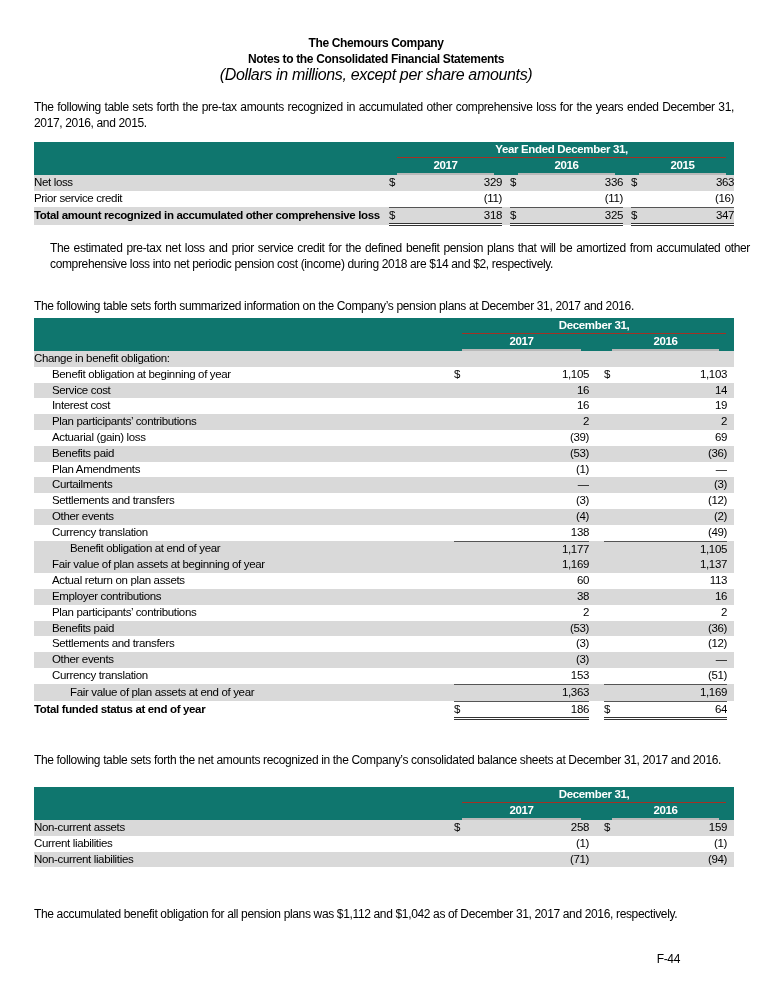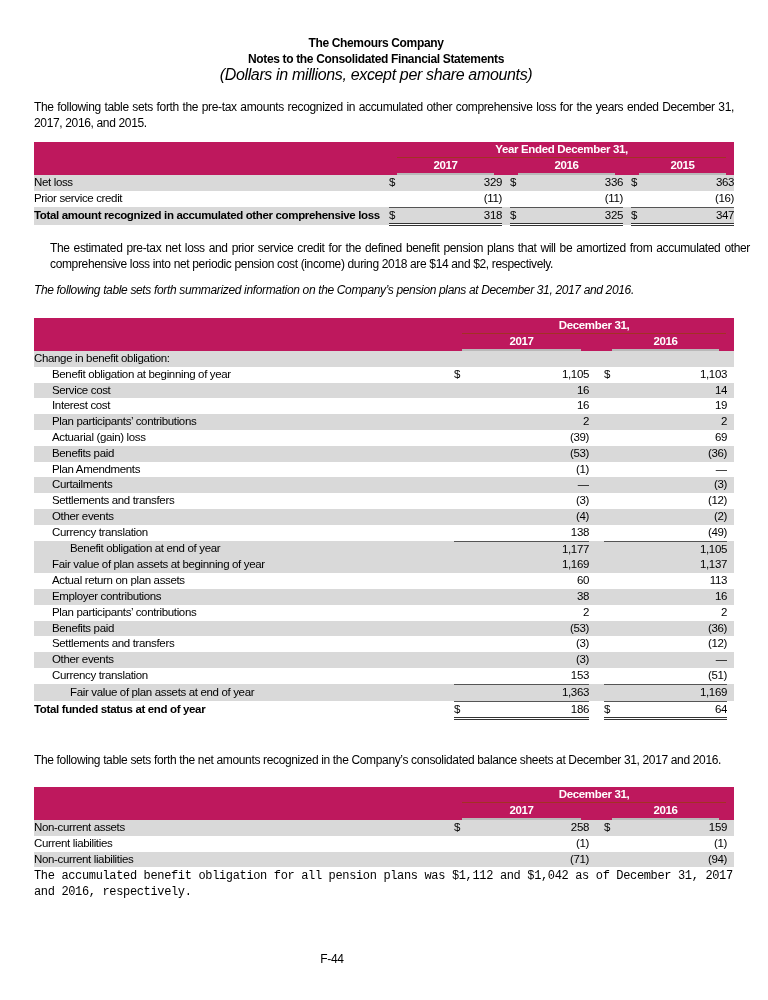--- a/index.html
+++ b/index.html
@@ -10,35 +10,35 @@
   .narrow { letter-spacing: -0.35px; }
   .header { position: absolute; left: 0; width: 752px; top: 36px; text-align: center; line-height: 15.5px; }
   .header .t1, .header .t2 { font-weight: bold; font-size: 12px; }
   .header .t3 { font-style: italic; font-size: 16px; }
   .para { position: absolute; left: 34px; width: 700px; line-height: 16px; font-size: 12px; text-align: justify; }
   .para.nojust { text-align: left; }
 
   table.fin { position: absolute; left: 34px; width: 700px; border-collapse: collapse; table-layout: fixed; font-size: 11.5px; }
   table.fin td { padding: 0; height: 15.8px; line-height: 15.8px; white-space: nowrap; overflow: hidden; }
   table.fin tr.shade td { background: #d9d9d9; }
-  table.fin tr.hdr td { background: #be185d; color: #fff; font-weight: bold; height: 15px; line-height: 15px; }
+  table.fin tr.hdr td { background: #0f766e; color: #fff; font-weight: bold; height: 15px; line-height: 15px; }
   .hdr-span { text-align: center; }
   .hdr-span span, .hdr-year span { display: block; margin: 0 8px; }
   .hdr-span span { border-bottom: 1px solid #a33124; }
   .hdr-year { text-align: center; }
   .hdr-year span { border-bottom: 2px solid #b9b9b9; }
   td.dol { text-align: left; padding-left: 0; }
   td.num { text-align: right; }
   td.lbl { padding-left: 0; }
   td.ind1 { padding-left: 18px !important; }
   td.ind2 { padding-left: 36px !important; }
   .bold td.lbl { font-weight: bold; }
   .ul-top td.u { border-top: 1px solid #555; }
   .dbl td.u { border-bottom: 3px double #333; }
-  .page-num { position: absolute; left: 0; width: 664px; text-align: center; top: 952px; font-size: 12px; }
+  .page-num { position: absolute; left: 0; width: 664px; text-align: right; top: 952px; font-size: 12px; padding-left: 16px; }
 </style>
 </head>
 <body>
 
 <div class="header narrow">
   <div class="t1">The Chemours Company</div>
   <div class="t2">Notes to the Consolidated Financial Statements</div>
   <div class="t3">(Dollars in millions, except per share amounts)</div>
 </div>
 
@@ -107,21 +107,21 @@
     <td class="dol u">$</td>
     <td class="num u">325</td>
         <td></td>
     <td class="dol u">$</td>
     <td class="num u">347</td>
   </tr>
 </tbody>
   </table>
 
 <div class="para narrow" style="top:240px;margin-left:16px;">The estimated pre-tax net loss and prior service credit for the defined benefit pension plans that will be amortized from accumulated other comprehensive loss into net periodic pension cost (income) during 2018 are $14 and $2, respectively.</div>
-<div class="para narrow nojust" style="top:282px;font-style:italic;">The following table sets forth summarized information on the Company’s pension plans at December 31, 2017 and 2016.</div>
+<div class="para narrow nojust" style="top:298px;">The following table sets forth summarized information on the Company’s pension plans at December 31, 2017 and 2016.</div>
 
 <table class="fin narrow" style="top:318px;">
   <colgroup>
     <col style="width:420px">
       <col style="width:30px">
       <col style="width:105px">
       <col style="width:15px">
     <col style="width:30px">
       <col style="width:93px">
       <col style="width:7px">
@@ -411,15 +411,15 @@
         <td class="dol"></td>
         <td class="num">(71)</td>
         <td></td>
         <td class="dol"></td>
         <td class="num">(94)</td>
         <td></td>
       </tr>
     </tbody>
 </table>
 
-<div class="para narrow nojust" style="top:868px;font-family:Liberation Mono, monospace;">The accumulated benefit obligation for all pension plans was $1,112 and $1,042 as of December 31, 2017 and 2016, respectively.</div>
+<div class="para narrow nojust" style="top:906px;">The accumulated benefit obligation for all pension plans was $1,112 and $1,042 as of December 31, 2017 and 2016, respectively.</div>
 
 <div class="page-num narrow">F-44</div>
 
 </body></html>

